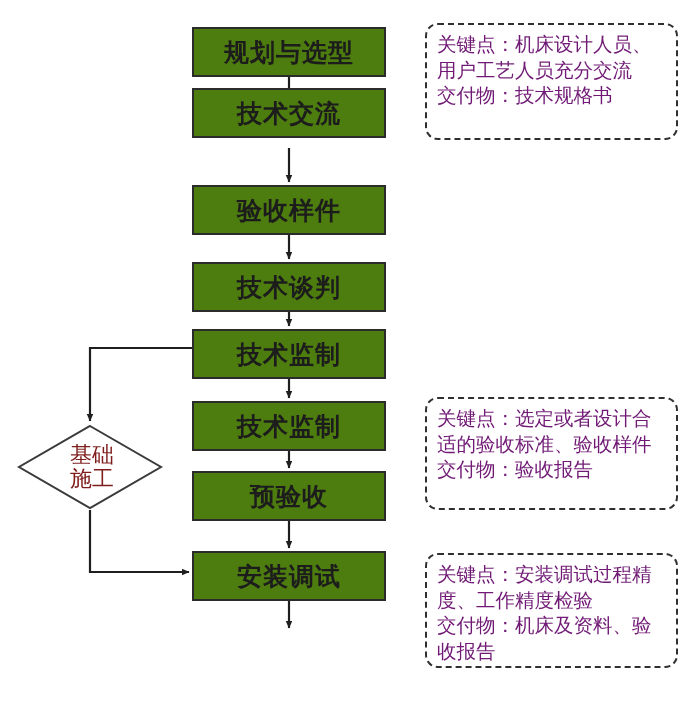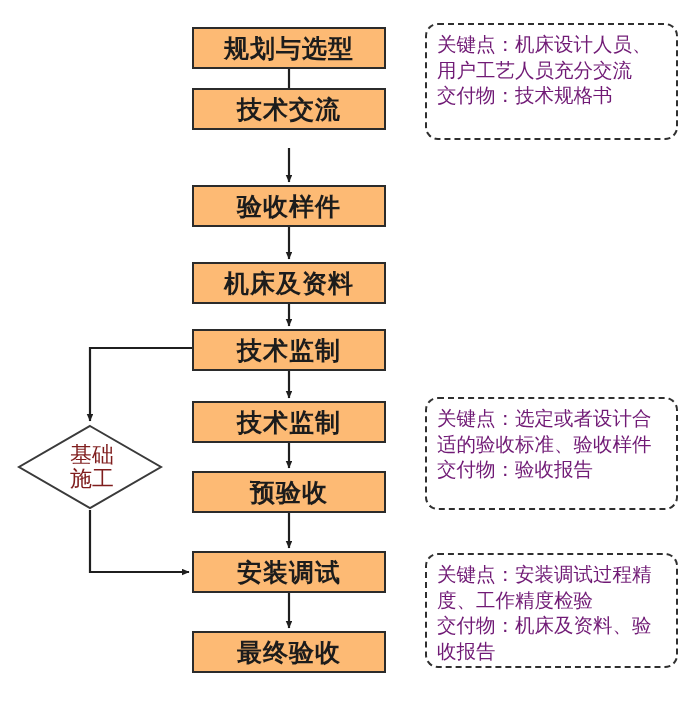--- a/index.html
+++ b/index.html
@@ -13,24 +13,24 @@
     height: 711px;
     background: #ffffff;
     font-family: "DejaVu Sans", "Liberation Sans", sans-serif;
     overflow: hidden;
   }
   
   .proc-box {
     position: absolute;
     left: 192px;
     width: 194px;
-    height: 42px;
+    height: 50px;
     box-sizing: border-box;
     border: 2px solid #2b2b2b;
-    background: #fdba74;
+    background: #4d7c0f;
     display: flex;
     align-items: center;
     justify-content: center;
   }
   .proc-label {
     font-size: 25px;
     font-weight: bold;
     color: #1c1c1c;
     letter-spacing: 1px;
     line-height: 1;
@@ -122,36 +122,33 @@
   <div class="proc-box" style="top:27px;">
     <span class="proc-label">规划与选型</span>
   </div>
   <div class="proc-box" style="top:88px;">
     <span class="proc-label">技术交流</span>
   </div>
   <div class="proc-box" style="top:185px;">
     <span class="proc-label">验收样件</span>
   </div>
   <div class="proc-box" style="top:262px;">
-    <span class="proc-label">机床及资料</span>
+    <span class="proc-label">技术谈判</span>
   </div>
   <div class="proc-box" style="top:329px;">
     <span class="proc-label">技术监制</span>
   </div>
   <div class="proc-box" style="top:471px;">
     <span class="proc-label">预验收</span>
   </div>
   <div class="proc-box" style="top:401px;">
     <span class="proc-label">技术监制</span>
   </div>
   <div class="proc-box" style="top:551px;">
     <span class="proc-label">安装调试</span>
-  </div>
-  <div class="proc-box" style="top:631px;">
-    <span class="proc-label">最终验收</span>
   </div>
 
   <div id="decision-diamond">
     <svg width="146" height="86" viewBox="0 0 146 86">
       <polygon points="73,2 144,43 73,84 2,43" fill="#ffffff" stroke="#3a3a3a" stroke-width="2"></polygon>
     </svg>
     <div class="diamond-label">基础
 施工</div>
   </div>
 

